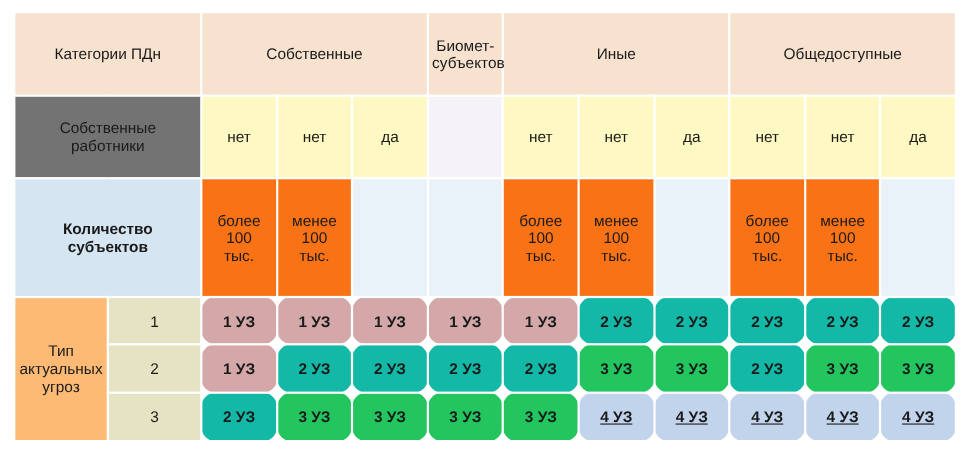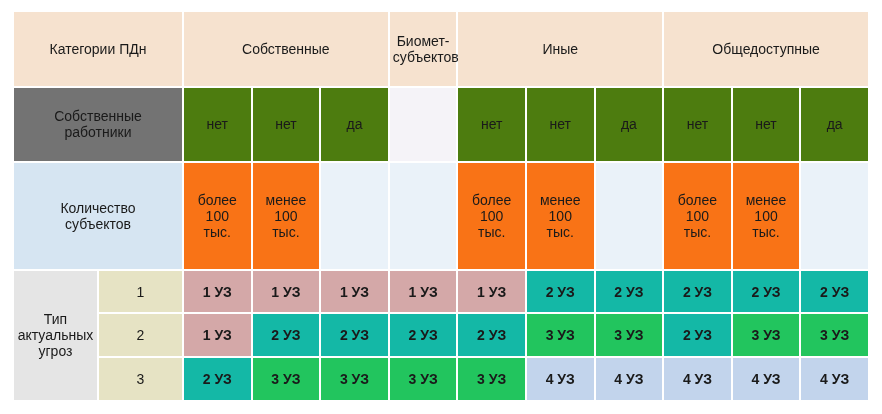--- a/index.html
+++ b/index.html
@@ -49,58 +49,60 @@
   }
   .hdr-small {
     font-size: 13.5px;
   }
   
   .emp-label {
     background: #737373;
     font-size: 16px;
   }
   .emp {
-    background: #4d7c0f;
+    background: #fef9c3;
     font-size: 14.5px;
   }
   .emp-blank {
     background: #f5f3f8;
   }
   
   .subj-label {
     background: #d6e5f2;
     font-size: 16px;
+    font-weight: bold;
   }
   .subj {
     background: #f97316;
     font-size: 13.5px;
   }
   .subj-blank {
     background: #eaf2f9;
   }
   
   .threat-label {
-    background: #e5e5e5;
+    background: #fdba74;
     font-size: 16px;
     line-height: 1.35;
   }
   .threat-num {
     background: #e6e3c4;
     font-size: 14.5px;
   }
   
   .v {
     font-weight: bold;
     font-size: 15px;
     color: #141414;
+    border-radius: 13px;
   }
   .v-uz1 { background: #d4a8a8; }
   .v-uz2y { background: #14b8a6; }
   .v-uz3g { background: #22c55e; }
-  .v-uz4 { background: #c2d4ec; }
+  .v-uz4 { background: #c2d4ec; text-decoration: underline; }
 </style>
 </head>
 <body>
 
 <div id="root">
   <table class="matrix">
     <tbody>
 
       <tr>
         <td class="hdr-corner" colspan="2" style="width:170px">Категории ПДн</td>

